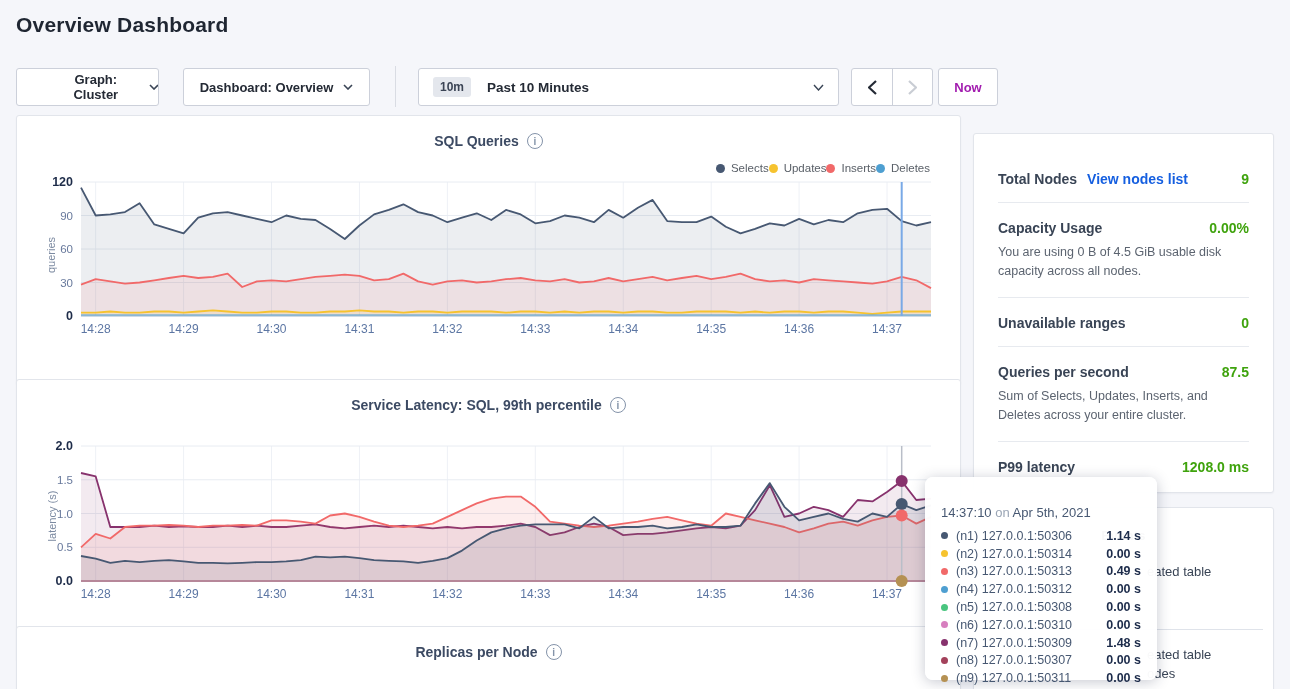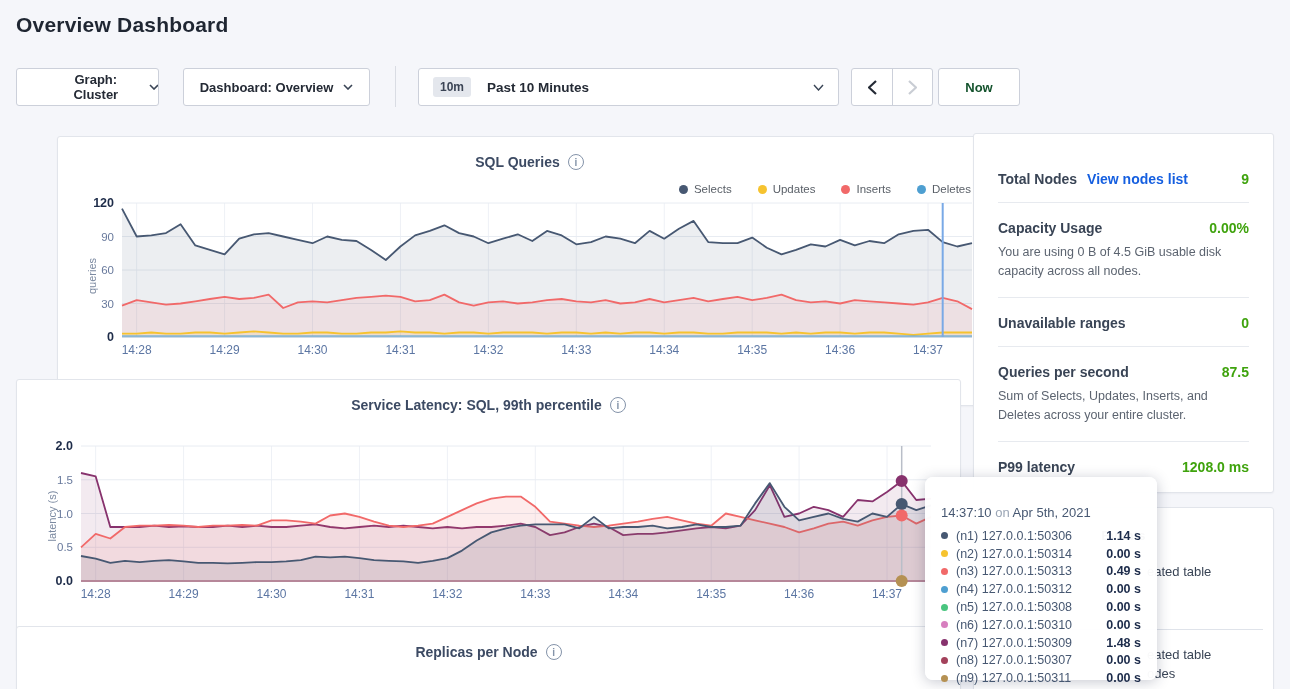--- a/index.html
+++ b/index.html
@@ -16,35 +16,35 @@
   #graph-btn { left:16px; width:143px;padding-left:36px; }
   #dash-btn  { left:183px; width:187px; }
   .vdiv { position:absolute; left:395px; top:66px; width:1px; height:41px; background:#d9dce3; }
   #time-btn { left:418px; width:421px; justify-content:flex-start; padding:0 14px; }
   #time-btn .chev { margin-left:auto; }
   .badge { background:#e4e7ed; border-radius:3px; padding:3px 7px; font-size:12px; font-weight:700; color:#3b4455; }
   .tlabel { font-size:13.5px; font-weight:700; margin-left:6px; }
   .arrow-group { position:absolute; left:851px; top:68px; height:38px; display:flex; background:#fff; border:1px solid #ccd0da; border-radius:3px; }
   .arrow-group button { width:40px; border:none; background:transparent; display:flex; align-items:center; justify-content:center; cursor:pointer; }
   .arrow-group button + button { border-left:1px solid #ccd0da; }
-  #now-btn { left:938px; width:82px; color:#14532d; cursor:default; }
+  #now-btn { left:938px; width:60px; color:#a21caf; cursor:default; }
 
   
   .panel { position:absolute; background:#fff; border:1px solid #e2e5eb; border-radius:3px; box-shadow:0 1px 2px rgba(20,30,60,.04); }
-  #panel-sql      { left:16px; top:136px; width:945px; height:270px;margin-left:41px; }
+  #panel-sql      { left:16px; top:115px; width:945px; height:270px; }
   #panel-latency  { left:16px; top:379px; width:945px; height:282px; }
   #panel-replicas { left:16px; top:626px; width:945px; height:80px; }
   #panel-summary  { left:973px; top:133px; width:301px; height:360px; }
   #panel-events   { left:973px; top:507px; width:301px; height:200px; }
 
   .chart-title-row { position:absolute; left:0; right:0; top:17px; display:flex; align-items:center; justify-content:center; gap:8px; }
   .chart-title { font-size:14px; font-weight:700; color:#3c4a63; }
   .info-icon { width:16px; height:16px; border:1px solid #8493a9; border-radius:50%; color:#8493a9;
                font-size:10px; font-weight:700; display:flex; align-items:center; justify-content:center; font-style:normal; }
-  .legend { position:absolute; right:30px; top:46px; display:flex; gap:26px; }
+  .legend { position:absolute; right:30px; top:46px; display:flex; }
   .legend-item { display:flex; align-items:center; gap:6px; font-size:11.5px; color:#5a6068; cursor:pointer; }
   .legend-dot { width:9px; height:9px; border-radius:50%; }
   .unit-label { position:absolute; left:8px; font-size:11px; color:#7c8aa1; transform:rotate(-90deg); transform-origin:center; white-space:nowrap; }
   #unit-sql { top:133px; width:60px; text-align:center; left:4px; }
   #unit-lat { top:130px; width:70px; text-align:center; left:0px; }
   svg.chart { position:absolute; left:0; top:0; }
   svg text { font-family:"Liberation Sans", sans-serif; }
   .tick  { fill:#68799c; font-size:11.5px; }
   .tick-bold { fill:#1e2c49; font-size:12.5px; font-weight:700; }
   .xtick { fill:#5c76a3; font-size:12px; }

